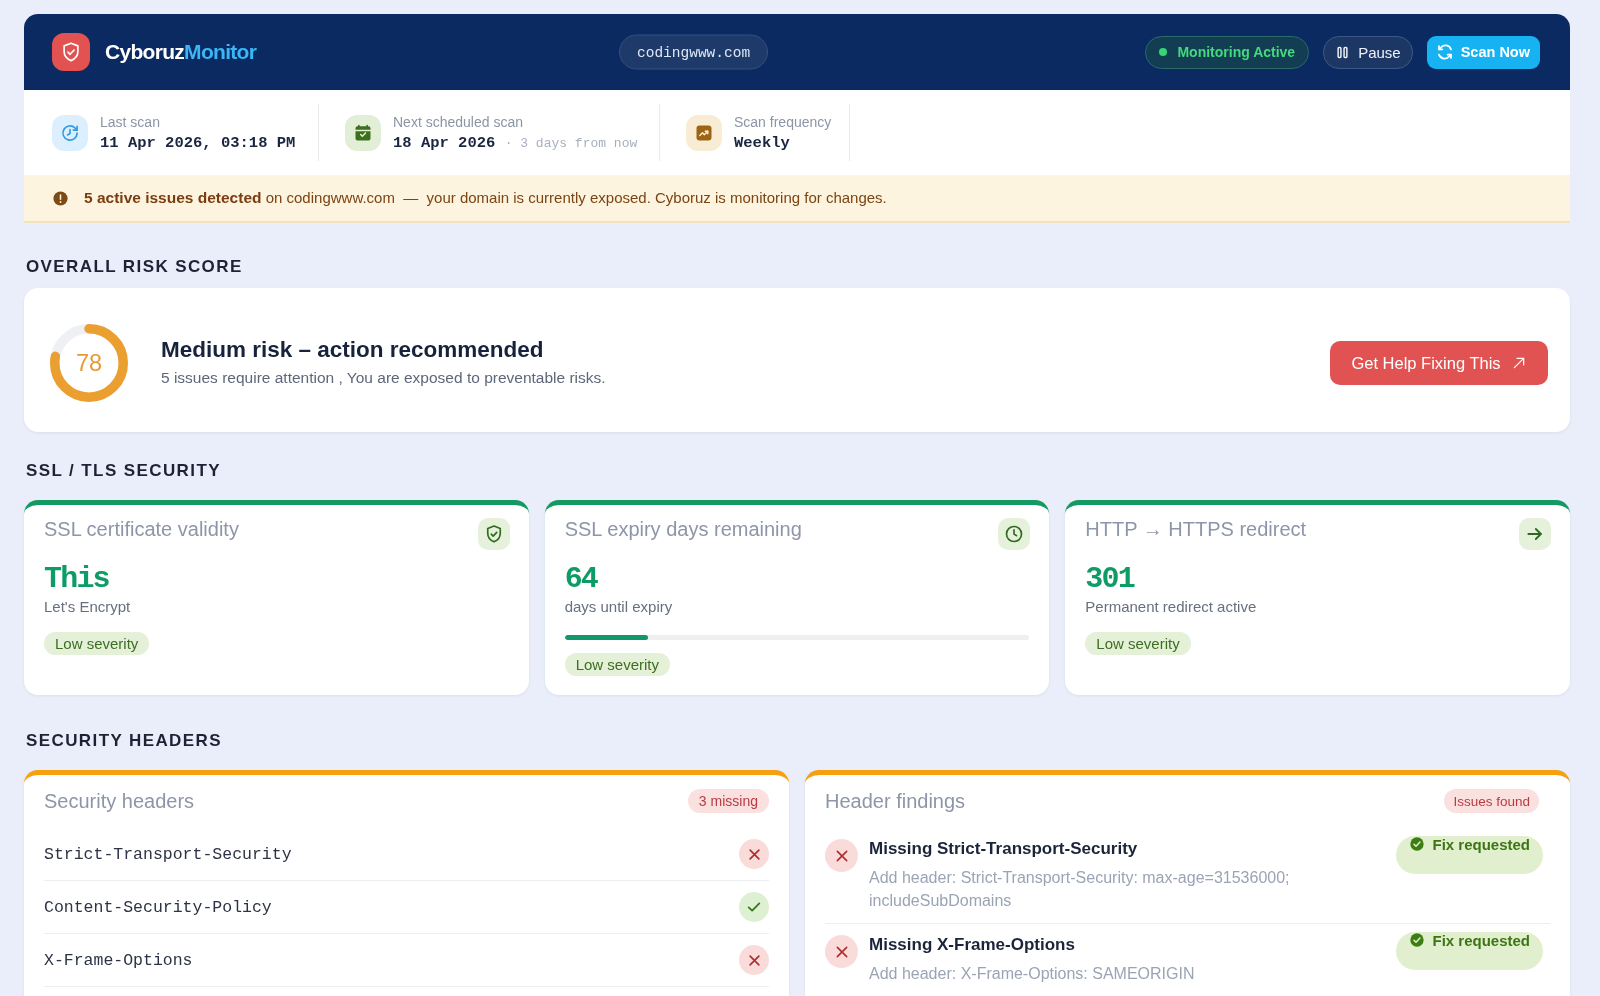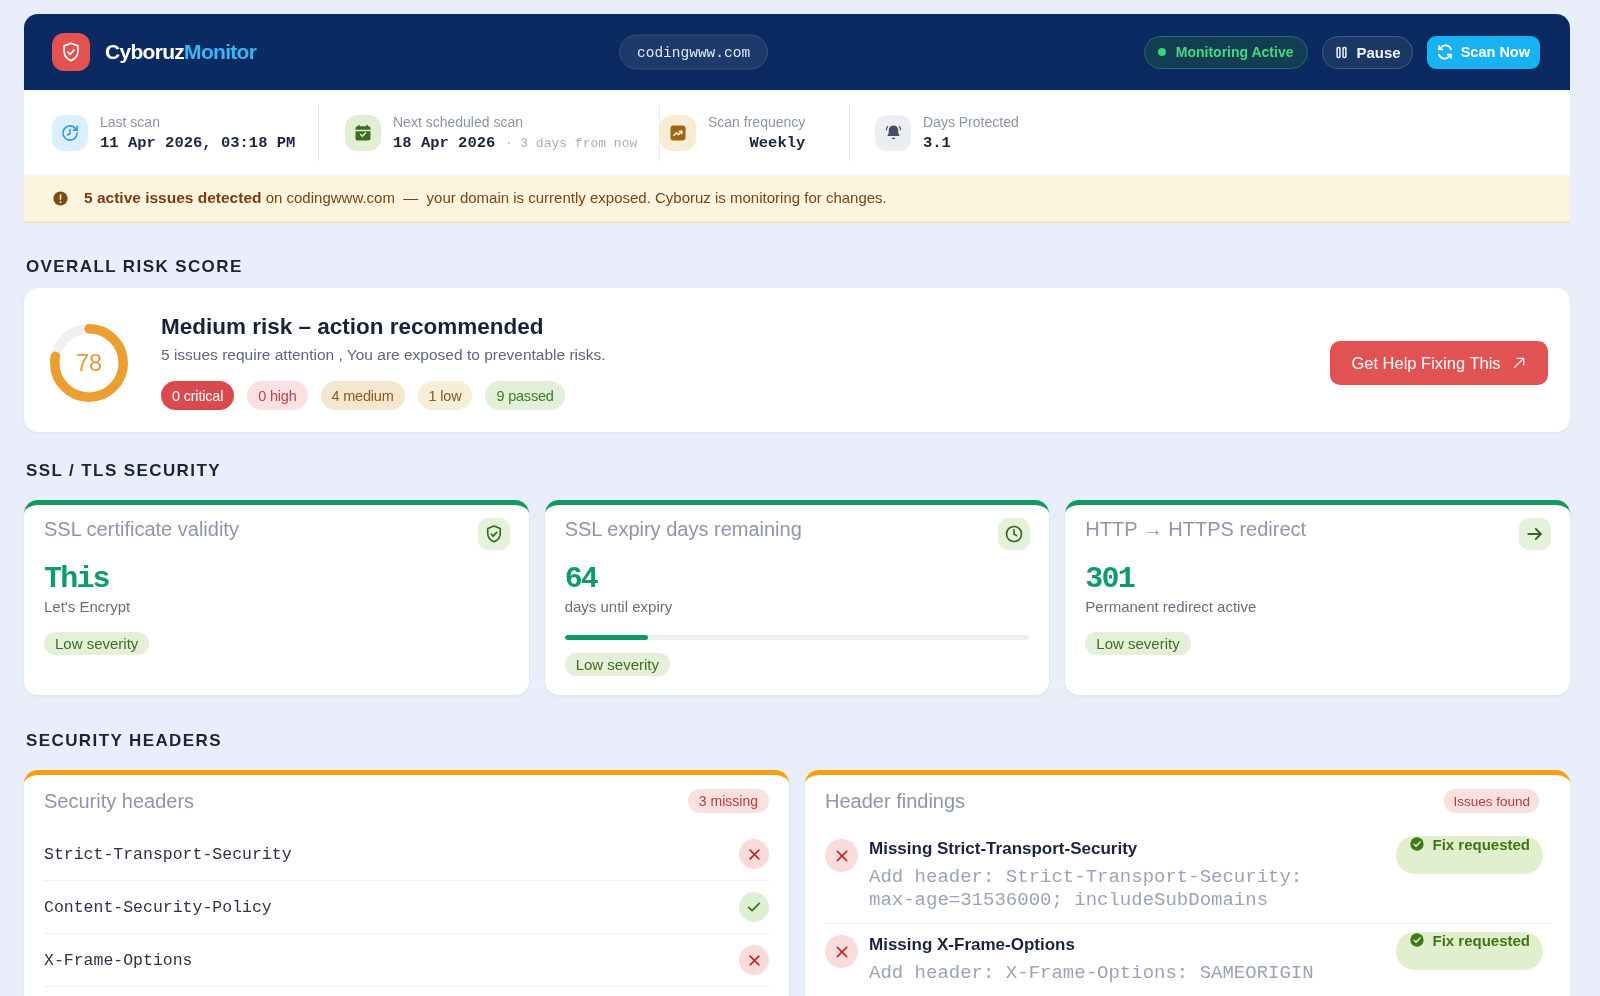--- a/index.html
+++ b/index.html
@@ -10,21 +10,21 @@
 
 .topblock { margin-top:14px; border-radius:14px 14px 0 0; overflow:hidden; }
 .nav { height:76px; background:#0b2a62; display:flex; align-items:center; padding:0 30px 0 28px; position:relative; }
 .logo { width:38px; height:38px; border-radius:12px; background:#e25250; display:flex; align-items:center; justify-content:center; }
 .brand { margin-left:15px; font-size:21px; font-weight:bold; color:#fff; letter-spacing:-0.7px; }
 .brand span { color:#38b6f6; }
 .dompill { position:absolute; left:595px; top:50%; transform:translateY(-50%); height:35px; padding:0 17px; border-radius:18px; background:#1d3a6b; border:1px solid #35507f; color:#dfe7f3; font-family:"Liberation Mono", monospace; font-size:14.5px; display:flex; align-items:center; }
 .navright { margin-left:auto; display:flex; align-items:center; gap:14px; }
 .monpill { height:33px; padding:0 13px; border-radius:17px; background:#133d52; border:1px solid #2b6b68; color:#43d97e; font-weight:bold; font-size:14px; display:flex; align-items:center; gap:10px; }
 .monpill .dot { width:8px; height:8px; border-radius:50%; background:#36d575; }
-.pausebtn { height:33px; padding:0 11px; border-radius:16px; background:#1d3764; border:1px solid #3d5788; color:#eef2fa; font-weight:bold; font-size:15px; display:flex; align-items:center; gap:8px; }
+.pausebtn { height:33px; padding:0 11px; border-radius:16px; background:#1d3764; border:1px solid #3d5788; color:#eef2fa; font-weight:normal; font-size:15px; display:flex; align-items:center; gap:8px; }
 .scanbtn { height:33px; padding:0 10px; border-radius:9px; background:#17b2f2; color:#fff; font-weight:bold; font-size:14.5px; display:flex; align-items:center; gap:8px; }
 
 
 .stats { height:85px; background:#fff; position:relative; }
 .sgroup { position:absolute; top:0; height:85px; display:flex; align-items:center; }
 .chip { width:36px; height:36px; border-radius:12px; display:flex; align-items:center; justify-content:center; }
 .stext { margin-left:12px; }
 .slabel { font-size:14px; color:#8b95a6; margin-bottom:4px; }
 .sval { font-size:15.5px; color:#1b2641; font-family:"Liberation Mono", monospace; font-weight:bold; }
 .sval .muted { color:#a7b0bf; font-size:13px; font-weight:normal; }
@@ -74,21 +74,21 @@
 .hname { font-family:"Liberation Mono", monospace; font-size:16.5px; color:#2c3344; }
 .mark { width:30px; height:30px; border-radius:50%; display:flex; align-items:center; justify-content:center; }
 .mark.x { background:#f9dcda; }
 .mark.ok { background:#def0d2; }
 
 .frow { display:flex; padding:10px 0 11px 0; border-bottom:1px solid #eceef2; }
 .frow:last-child { border-bottom:none; }
 .fmark { flex:0 0 33px; width:33px; height:33px; border-radius:50%; background:#f9dcda; display:flex; align-items:center; justify-content:center; margin-right:11px; margin-top:1px; }
 .fbody { flex:1; }
 .ftitle { font-size:17px; font-weight:bold; color:#1b2539; line-height:22px; }
-.fsub { font-size:19px; color:#9aa4b5; margin-top:6px; line-height:23px; width:460px;font-family:Liberation Mono, monospace; }
+.fsub { font-size:16px; color:#9aa4b5; margin-top:6px; line-height:23px; width:460px; }
 .fixpill { flex:0 0 auto; height:38px; padding:0 13px; border-radius:19px; background:#e2efcf; color:#3c7612; font-weight:bold; font-size:15px; display:flex; gap:7px; margin-top:-2px; margin-right:7px; }
 </style>
 </head>
 <body>
 <div class="wrap">
 
   <div class="topblock">
     <div class="nav">
       <div class="logo">
         <svg width="22" height="22" viewBox="0 0 24 24" fill="none" stroke="#fff" stroke-width="1.8" stroke-linecap="round" stroke-linejoin="round">
@@ -141,47 +141,34 @@
               <path d="M7 2.2c.6 0 1 .4 1 1V4h8v-.8c0-.6.4-1 1-1s1 .4 1 1V4h.6A2.4 2.4 0 0 1 21 6.4v12.2a2.4 2.4 0 0 1-2.4 2.4H5.4A2.4 2.4 0 0 1 3 18.6V6.4A2.4 2.4 0 0 1 5.4 4H6v-.8c0-.6.4-1 1-1zM3 8h18v2H3z" fill-rule="evenodd"></path>
               <path d="M9.2 13.8l2 2 3.8-3.9" stroke="#e2eed6" stroke-width="1.8" fill="none" stroke-linecap="round" stroke-linejoin="round"></path>
             </svg>
         </div>
         <div class="stext">
           <div class="slabel">Next scheduled scan</div>
           <div class="sval">18 Apr 2026 <span class="muted">· 3 days from now</span></div>
         </div>
       </div>
       <div class="sdiv" style="left:635px;"></div>
-      <div class="sgroup" style="left:636px;text-align:right;">
+      <div class="sgroup" style="left:662px;">
         <div class="chip" style="background:#f8ecd4;">
           <svg width="20" height="20" viewBox="0 0 24 24">
               <rect x="3" y="3" width="18" height="18" rx="3.5" fill="#9c6414"></rect>
               <path d="M7 15l3.2-3.2 2.2 2.2L16.5 10" stroke="#f8ecd4" stroke-width="1.8" fill="none" stroke-linecap="round" stroke-linejoin="round"></path>
               <path d="M13.5 10h3v3" stroke="#f8ecd4" stroke-width="1.8" fill="none" stroke-linecap="round" stroke-linejoin="round"></path>
             </svg>
         </div>
         <div class="stext">
           <div class="slabel">Scan frequency</div>
           <div class="sval">Weekly</div>
         </div>
       </div>
       <div class="sdiv" style="left:825px;"></div>
-      <div class="sgroup" style="left:851px;">
-        <div class="chip" style="background:#eceef2;">
-          <svg width="19" height="19" viewBox="0 0 24 24" fill="#474f63">
-              <path d="M12 3a6 6 0 0 0-6 6v3.6L4.6 15a1 1 0 0 0 .9 1.5h13a1 1 0 0 0 .9-1.5L18 12.6V9a6 6 0 0 0-6-6z"></path>
-              <path d="M10 18.5a2 2 0 0 0 4 0z"></path>
-              <path d="M4.5 4.5C3.6 5.6 3 7 3 8.5M19.5 4.5c.9 1.1 1.5 2.5 1.5 4" stroke="#474f63" stroke-width="1.6" fill="none" stroke-linecap="round"></path>
-            </svg>
-        </div>
-        <div class="stext">
-          <div class="slabel">Days Protected</div>
-          <div class="sval">3.1</div>
-        </div>
-      </div>
     </div>
     <div class="alert">
       <svg width="17" height="17" viewBox="0 0 24 24" style="margin-right:15px;">
           <circle cx="12" cy="12" r="10" fill="#7c4a12"></circle>
           <rect x="10.9" y="6" width="2.2" height="8" rx="1.1" fill="#fcf4df"></rect>
           <circle cx="12" cy="17" r="1.3" fill="#fcf4df"></circle>
         </svg>
       <span><b>5 active issues detected</b> on codingwww.com &nbsp;—&nbsp; your domain is currently exposed. Cyboruz is monitoring for changes.</span>
     </div>
   </div>
@@ -189,27 +176,20 @@
   <div class="shead">OVERALL RISK SCORE</div>
   <div class="card risk">
     <svg width="78" height="78" viewBox="0 0 78 78" style="margin-top:6px;flex:0 0 78px;">
       <circle cx="39" cy="39" r="34.25" fill="none" stroke="#eef0f3" stroke-width="9.5"></circle>
       <circle cx="39" cy="39" r="34.25" fill="none" stroke="#eb9f31" stroke-width="9.5" stroke-linecap="round" stroke-dasharray="167.8 47.4" transform="rotate(-90 39 39)"></circle>
       <text x="39" y="47" text-anchor="middle" font-family="Liberation Sans, sans-serif" font-size="23.5" fill="#e69a36">78</text>
     </svg>
     <div class="risktext">
       <div class="riskline1">Medium risk – action recommended</div>
       <div class="riskline2">5 issues require attention , You are exposed to preventable risks.</div>
-      <div class="riskpills">
-        <div class="rp crit">0 critical</div>
-        <div class="rp high">0 high</div>
-        <div class="rp med">4 medium</div>
-        <div class="rp low">1 low</div>
-        <div class="rp pass">9 passed</div>
-      </div>
     </div>
     <div class="helpbtn">Get Help Fixing This
       <svg width="16" height="16" viewBox="0 0 24 24" fill="none" stroke="#fff" stroke-width="1.8" stroke-linecap="round" stroke-linejoin="round">
           <path d="M5 19L19 5"></path>
           <path d="M9 5h10v10"></path>
         </svg>
     </div>
   </div>
 
   <div class="shead" style="margin-top:29px;">SSL / TLS SECURITY</div>

